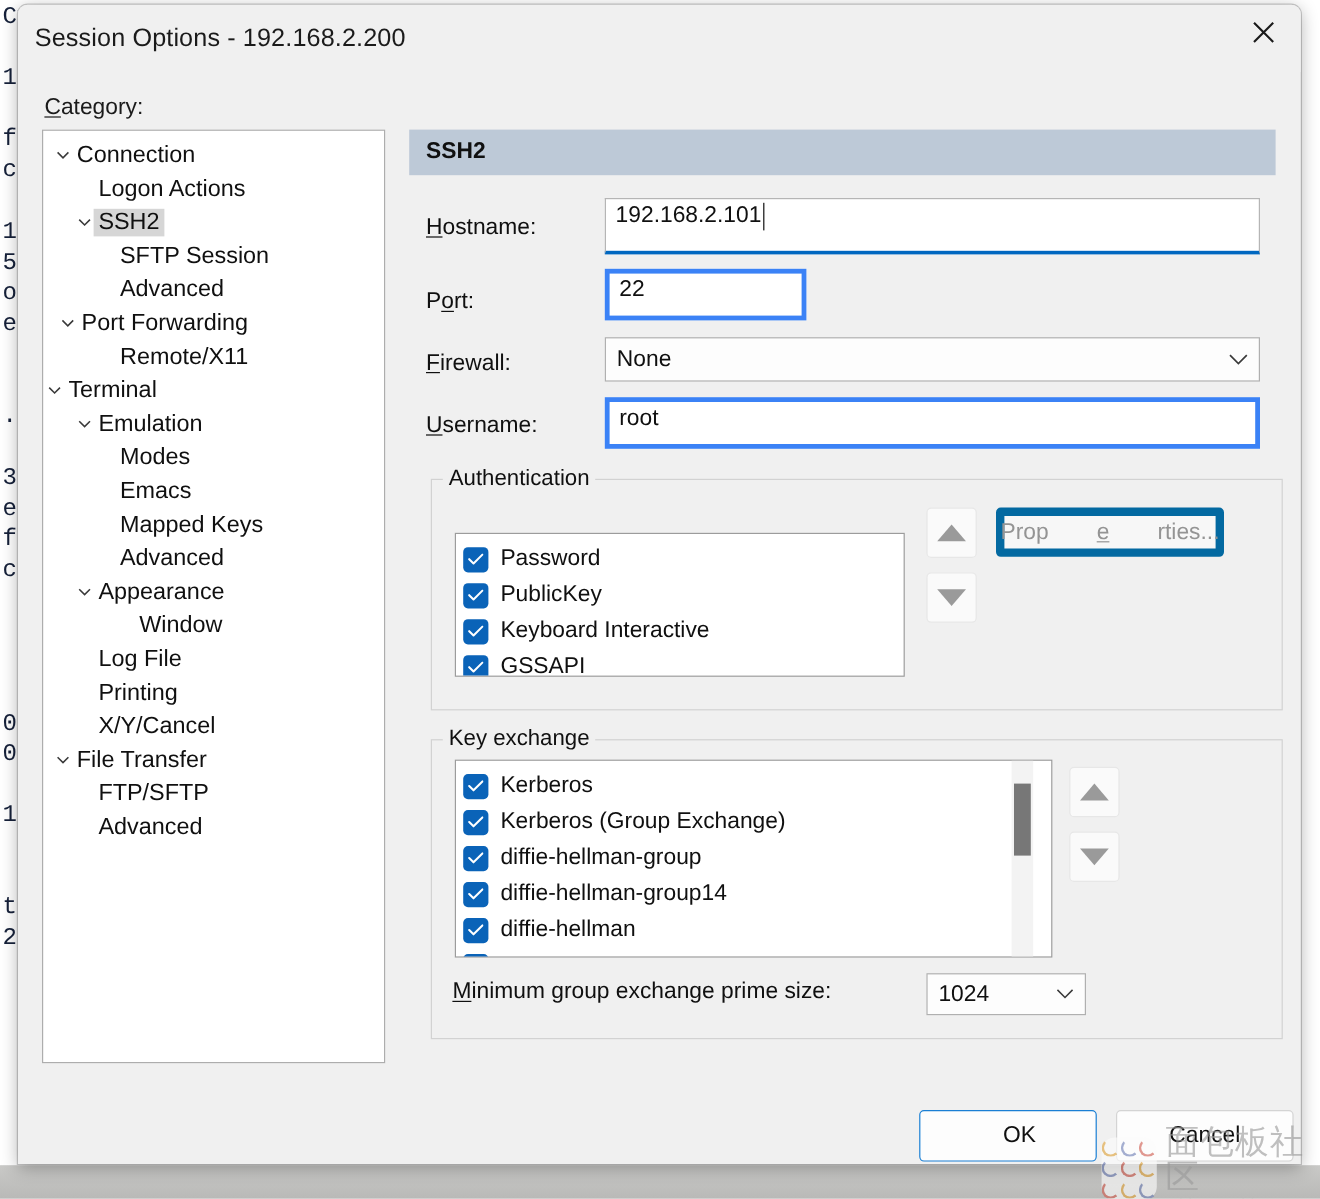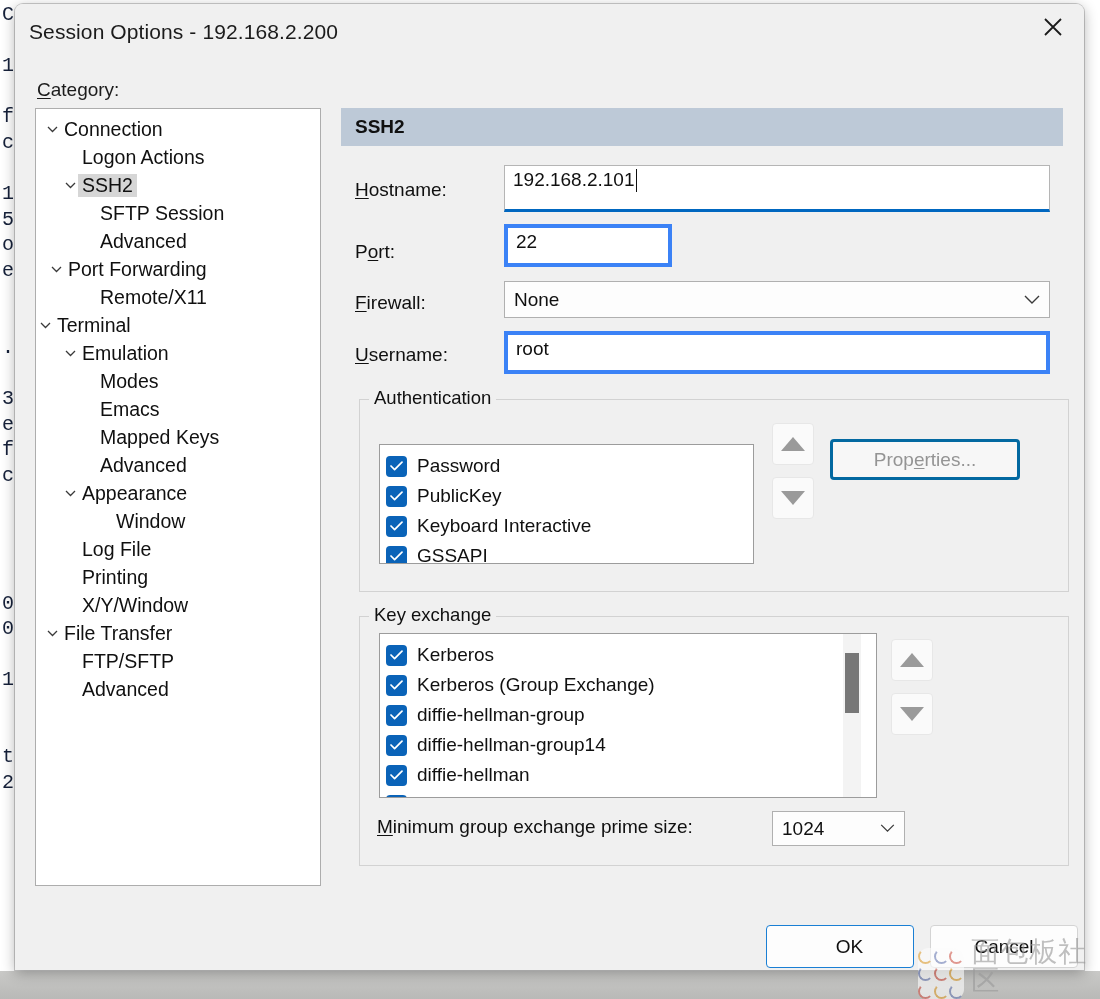--- a/index.html
+++ b/index.html
@@ -216,30 +216,31 @@
     border: 1px solid #e7e7e7;
     border-radius: 4px;
     box-sizing: border-box;
     display: flex; align-items: center; justify-content: center;
     cursor: default;
   }
   .arrowbtn svg { display: block; }
 
   #properties-btn {
     position: absolute;
-    left: 815px; top: 435px;
+    left: 815px; top: 419px;
     width: 190px; height: 41px;
     background: #f7f7f7;
-    border: 3px solid #0369a1;
+    border: 7px solid #0369a1;
     border-radius: 4px;
     box-sizing: border-box;
     display: flex; align-items: center; justify-content: center;
     font-size: 19px;
     color: #949494;
     cursor: default;
+    gap: 40px;
   }
 
   #minprime-label {
     position: absolute;
     left: 362px; top: 812px;
     font-size: 19px;
     color: #101010;
   }
   #minprime-combo {
     left: 757px; top: 807px;
@@ -439,21 +440,21 @@
       <div class="tree-item" style="padding-left: 26px;">
         <span class="tree-chev"></span>
         <span class="tree-label">Log File</span>
       </div>
       <div class="tree-item" style="padding-left: 26px;">
         <span class="tree-chev"></span>
         <span class="tree-label">Printing</span>
       </div>
       <div class="tree-item" style="padding-left: 26px;">
         <span class="tree-chev"></span>
-        <span class="tree-label">X/Y/Window</span>
+        <span class="tree-label">X/Y/Cancel</span>
       </div>
       <div class="tree-item" style="padding-left: 8px;">
         <span class="tree-chev">
           <svg width="11" height="7" viewBox="0 0 11 7">
             <path d="M1 1 L5.5 5.5 L10 1" stroke="#3a3a3a" stroke-width="1.3" fill="none"></path>
           </svg>
         </span>
         <span class="tree-label">File Transfer</span>
       </div>
       <div class="tree-item" style="padding-left: 26px;">

